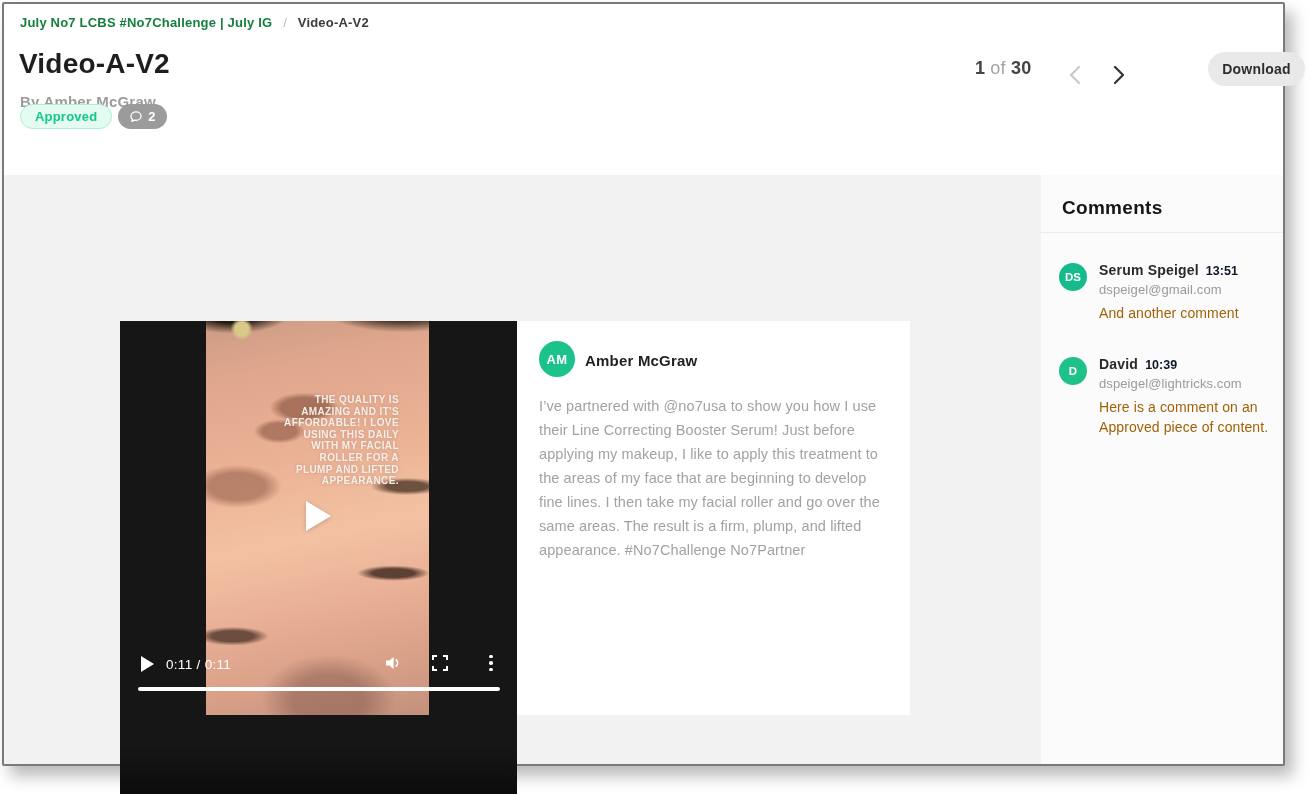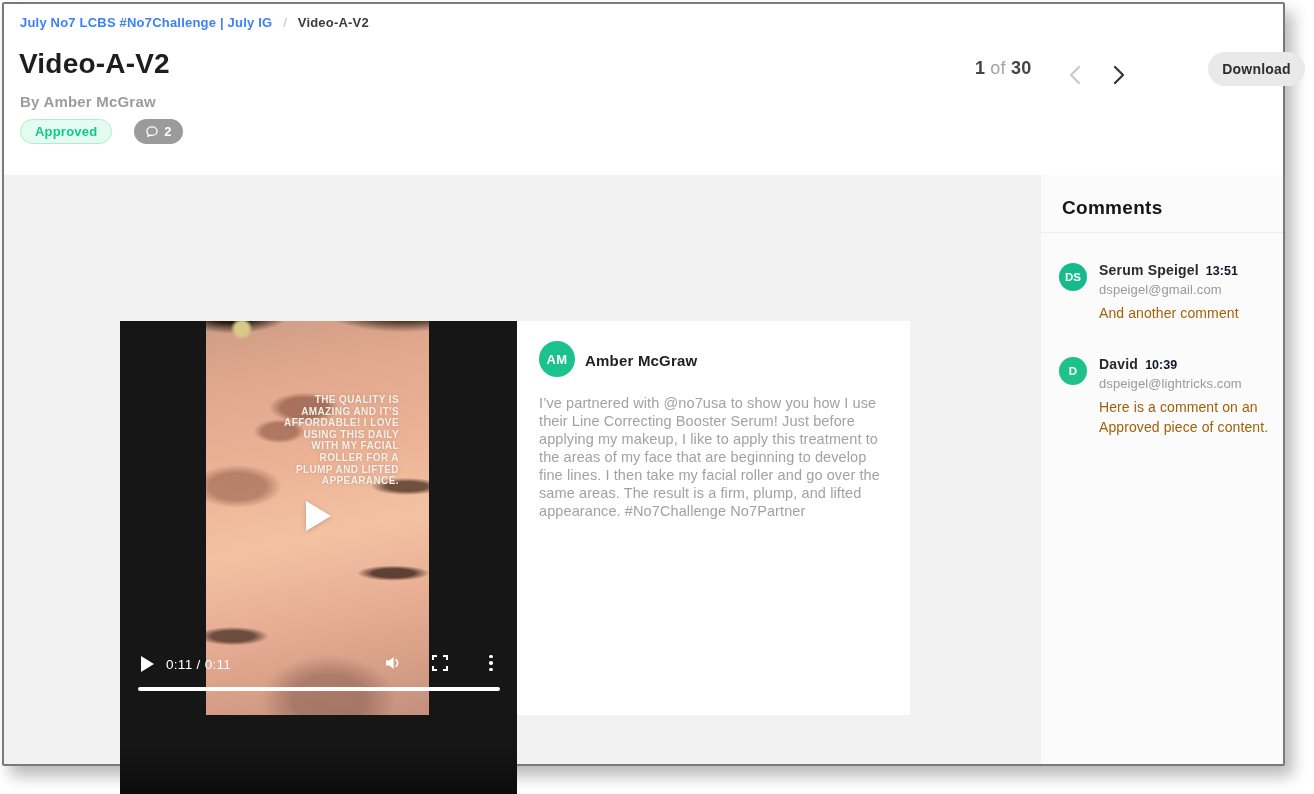--- a/index.html
+++ b/index.html
@@ -5,26 +5,26 @@
   * { margin:0; padding:0; box-sizing:border-box; }
   html,body { width:1314px; height:794px; background:#ffffff; font-family:"Liberation Sans", sans-serif; overflow:hidden; }
   .stage { position:relative; width:1314px; height:794px; }
   .card {
     position:absolute; left:2px; top:2px; width:1283px; height:764px;
     background:#ffffff; border:2px solid #7a7a7a; border-radius:2px;
     box-shadow:8px 10px 16px rgba(0,0,0,0.28);
   }
   
   .breadcrumb { position:absolute; left:16px; top:11px; font-size:13px; font-weight:700; letter-spacing:.2px; }
-  .crumb-parent { color:#3b82f6;margin-top:46px; }
+  .crumb-parent { color:#15803d;margin-top:46px; }
   .crumb-sep { color:#b9b9b9; margin:0 7px; font-weight:400; }
   .crumb-current { color:#3c3c3c; }
   .page-title { position:absolute; left:15px; top:44px; font-size:28px; font-weight:800; color:#1e1e1e; letter-spacing:.2px; }
   .byline { position:absolute; left:16px; top:89px; font-size:15px; font-weight:600; color:#9c9c9c; letter-spacing:.2px; }
-  .badges { position:absolute; left:16px; top:115px; display:flex; gap:22px; }
+  .badges { position:absolute; left:16px; top:100px; display:flex; gap:6px; }
   .badge-approved {
     height:25px; padding:0 14px; border-radius:13px; display:flex; align-items:center;
     background:#e4fbf2; border:1px solid #aeefd4; color:#12c98b; font-size:13px; font-weight:700; letter-spacing:.2px;
   }
   .badge-count {
     height:25px; padding:0 11px; border-radius:13px; display:flex; align-items:center; gap:5px;
     background:#9b9b9b; color:#ffffff; font-size:13px; font-weight:700;
   }
   .pagination { position:absolute; left:971px; top:54px; font-size:18px; letter-spacing:.3px; }
   .pag-num { color:#454545; font-weight:600; }
@@ -75,21 +75,21 @@
   .ctrl-volume { position:absolute; left:262px; top:331px; width:22px; height:22px; cursor:pointer; }
   .ctrl-fullscreen { position:absolute; left:311px; top:333px; width:18px; height:18px; cursor:pointer; }
   .ctrl-kebab { position:absolute; left:363px; top:332px; width:16px; height:20px; display:flex; flex-direction:column; align-items:center; justify-content:center; gap:3px; cursor:pointer; }
   .ctrl-kebab i { width:3.5px; height:3.5px; border-radius:50%; background:#ffffff; }
   .progress-bar { position:absolute; left:18px; top:366px; width:362px; height:4px; border-radius:2px; background:#ffffff; cursor:pointer; }
   
   .caption-panel { position:absolute; left:513px; top:146px; width:393px; height:394px; background:#ffffff; }
   .avatar { border-radius:50%; color:#ffffff; display:flex; align-items:center; justify-content:center; font-weight:700; }
   .caption-avatar { position:absolute; left:22px; top:20px; width:36px; height:36px; font-size:13px; letter-spacing:.3px; }
   .caption-author { position:absolute; left:68px; top:31px; font-size:15px; font-weight:800; color:#1f1f1f; letter-spacing:.2px; }
-  .caption-body { position:absolute; left:22px; top:73px; width:352px; font-size:14.5px; line-height:18px; color:#a2a2a2; font-weight:500; letter-spacing:.1px; }
+  .caption-body { position:absolute; left:22px; top:73px; width:352px; font-size:14.5px; line-height:24px; color:#a2a2a2; font-weight:500; letter-spacing:.1px; }
   
   .sidebar-title { position:absolute; left:21px; top:22px; font-size:19px; font-weight:800; color:#161616; letter-spacing:.3px; }
   .sidebar-divider { position:absolute; left:0; top:57px; width:100%; height:1px; background:#ececec; }
   .comments-list { position:absolute; left:0; top:86px; width:100%; display:flex; flex-direction:column; gap:32px; }
   .comment { position:relative; padding:0 14px 0 58px; }
   .comment-avatar { position:absolute; left:18px; top:2px; width:28px; height:28px; font-size:11.5px; }
   .comment-name { font-size:14px; font-weight:700; color:#2a2a2a; letter-spacing:.2px; }
   .comment-time { font-size:12.5px; font-weight:600; color:#0f172a; margin-left:7px; }
   .comment-email { font-size:13px; color:#9a9a9a; margin-top:3px; letter-spacing:.1px; }
   .comment-text { font-size:14px; color:#a16207; margin-top:6px; line-height:20px; letter-spacing:.1px; }

